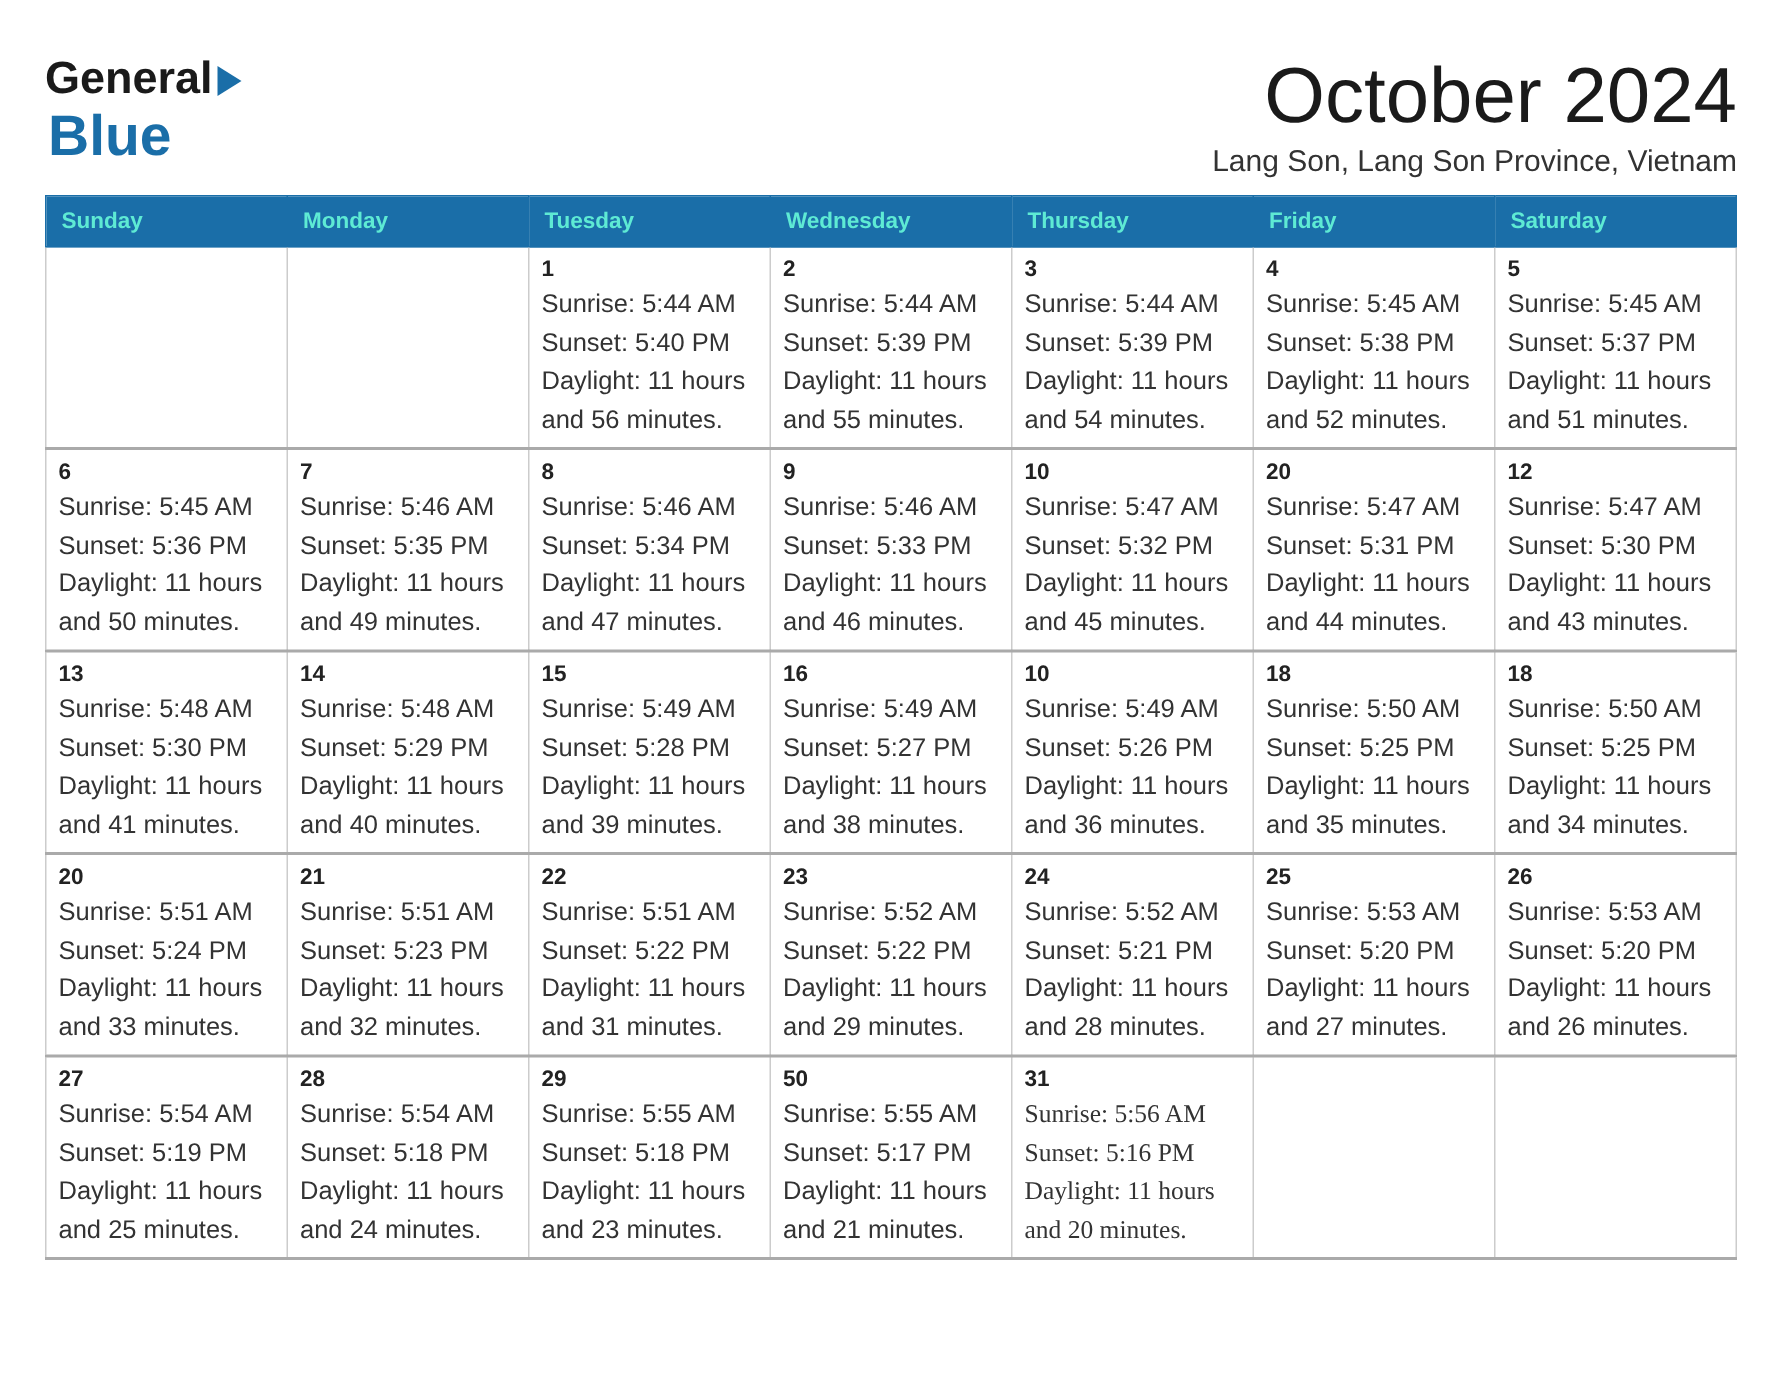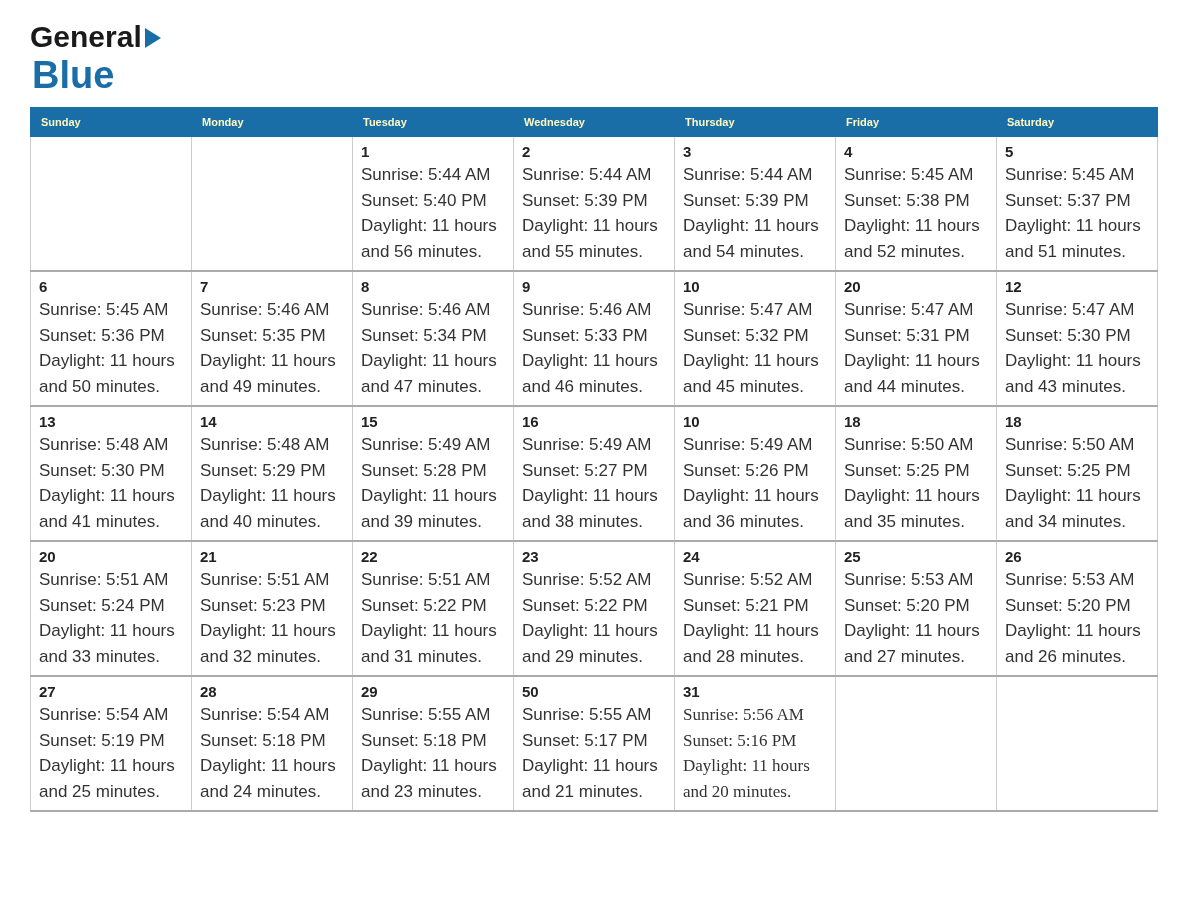--- a/index.html
+++ b/index.html
@@ -8,20 +8,21 @@
       background: #fff;
       width: 1188px;
       min-height: 918px;
       padding: 20px 30px;
     }
     .header-area {
       display: flex;
       justify-content: space-between;
       align-items: flex-start;
       margin-bottom: 10px;
+      margin-top: 16px;
     }
     .title-area {
       text-align: right;
     }
     .main-title {
       font-size: 52px;
       font-weight: normal;
       color: #1a1a1a;
       line-height: 1.1;
     }
@@ -30,22 +31,22 @@
       color: #333;
       margin-top: 4px;
     }
     table {
       width: 100%;
       border-collapse: collapse;
       margin-top: 10px;
     }
     thead tr th {
       background-color: #1a6ea8;
-      color: #fef9c3;
-      font-size: 11px;
+      color: #5eead4;
+      font-size: 15px;
       font-weight: bold;
       padding: 8px 10px;
       text-align: left;
       border: 1px solid #1a6ea8;
     }
     tbody tr td {
       vertical-align: top;
       padding: 6px 8px;
       font-size: 13px;
       color: #222;
@@ -108,20 +109,24 @@
 <div class="header-area">
   <div class="logo-wrapper">
     <div class="logo-line1">
       <span class="logo-text-general">General</span>
       <span class="logo-arrow"></span>
     </div>
     <div>
       <span class="logo-text-blue">Blue</span>
     </div>
   </div>
+  <div class="title-area">
+    <div class="main-title">October 2024</div>
+    <div class="subtitle">Lang Son, Lang Son Province, Vietnam</div>
+  </div>
 </div>
 
 <table>
   <thead>
     <tr>
     <th>Sunday</th>
         <th>Monday</th>
         <th>Tuesday</th>
         <th>Wednesday</th>
         <th>Thursday</th>

